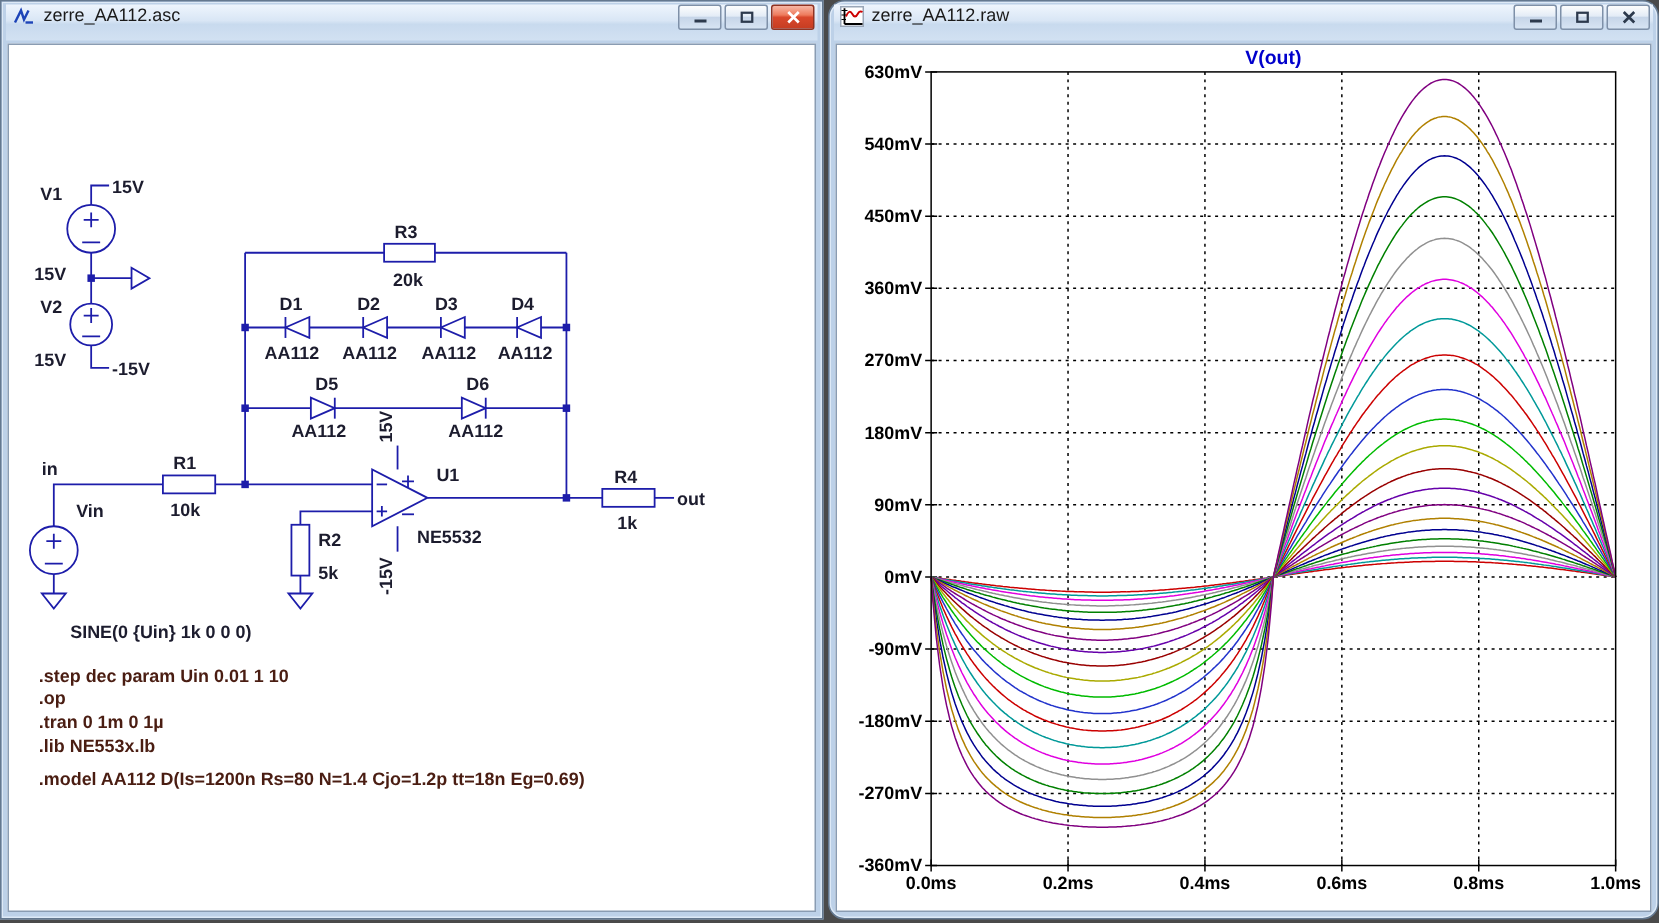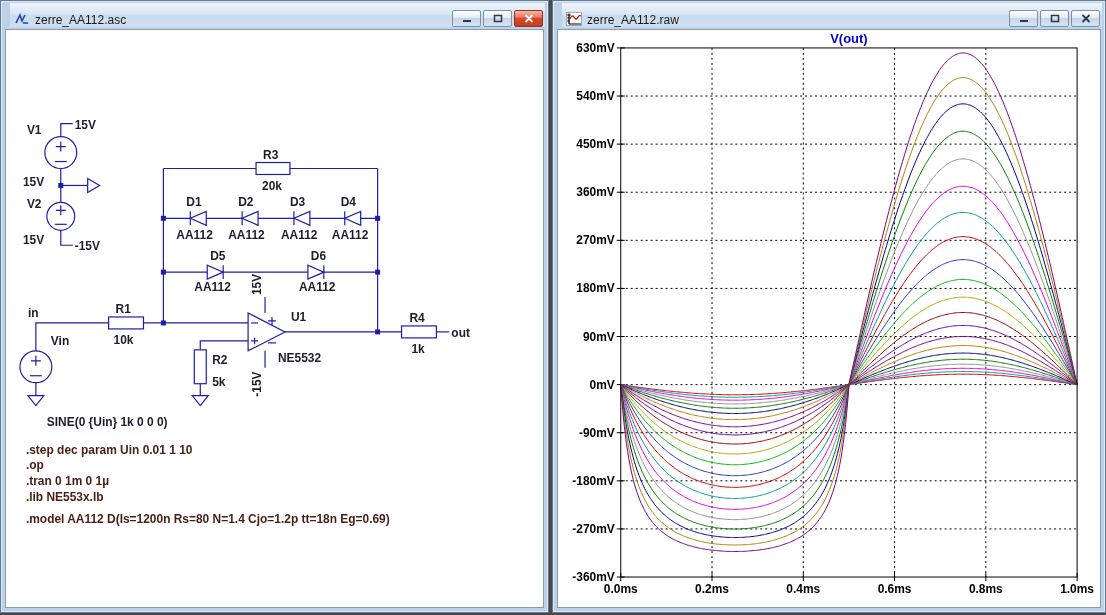--- a/index.html
+++ b/index.html
@@ -9,24 +9,24 @@
     font-family:"Liberation Sans",sans-serif;
   }
   .window{
     position:absolute;top:0;height:613px;
     background:#bdd1e8;
     border:1px solid #64788f;
     box-sizing:border-box;
     box-shadow:inset 0 0 0 1px #dde9f6;
   }
   .window-left{left:0;width:549px;}
-  .window-right{left:552px;width:554px;}
+  .window-right{left:552px;width:554px;border-radius:11px;}
   .titlebar{
-    position:absolute;top:2px;left:9px;right:3px;height:24px;
-    display:flex;align-items:flex-end;
+    position:absolute;top:2px;left:3px;right:3px;height:24px;
+    display:flex;align-items:flex-start;
     background:linear-gradient(180deg,#eef5fd 0%,#d9e6f5 45%,#c8daee 55%,#d2e1f2 100%);
     font-size:12px;color:#1a1a1a;
   }
   .title-icon{width:18px;height:16px;margin:0 4px 0 3px;display:flex;align-items:center;justify-content:center;}
   .win-title{flex:0 1 auto;white-space:nowrap;}
   .controls{margin-left:auto;display:flex;gap:2px;padding-right:2px;}
   .winbtn{
     width:29px;height:17px;border:1px solid #7e90a8;border-radius:2px;
     background:linear-gradient(180deg,#fdfdfd 0%,#e3ecf6 45%,#c6d5e8 50%,#d7e4f3 100%);
     display:flex;align-items:center;justify-content:center;box-sizing:border-box;

